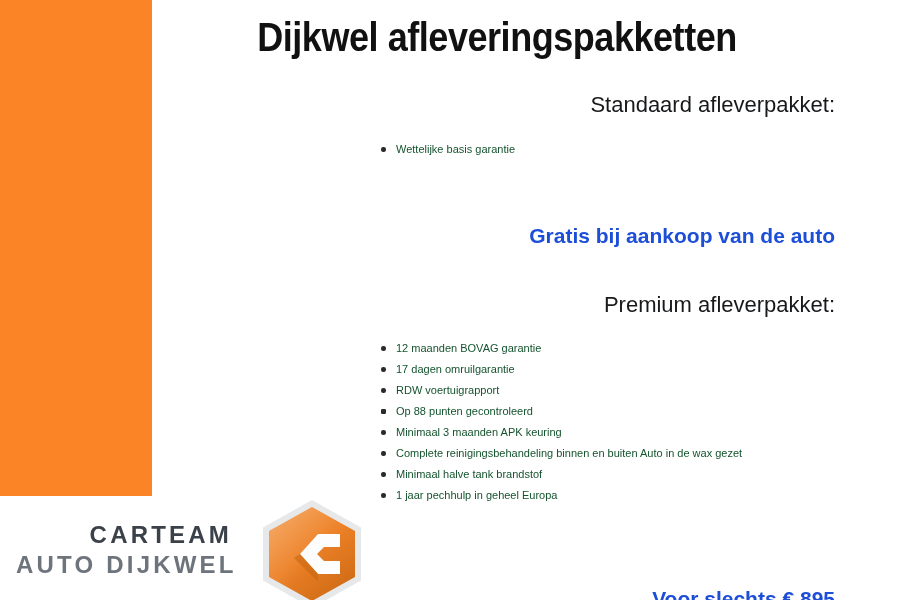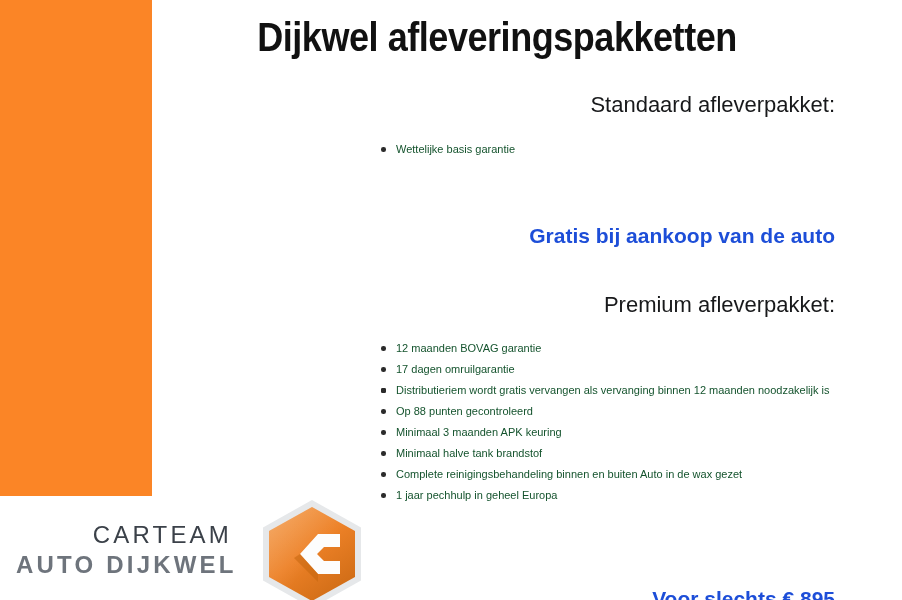--- a/index.html
+++ b/index.html
@@ -104,21 +104,21 @@
   
   #brand-block {
     position: absolute;
     left: 0;
     top: 520px;
     width: 232px;
     text-align: right;
   }
   #brand-carteam {
     font-size: 24px;
-    font-weight: normal;
+    font-weight: bold;
     letter-spacing: 3.2px;
     color: #3b4149;
     line-height: 30px;
     white-space: nowrap;
   }
   #brand-dijkwel {
     font-size: 24px;
     font-weight: bold;
     letter-spacing: 3.2px;
     color: #6e747c;
@@ -161,43 +161,43 @@
   <li>
     <span class="bullet-dot"></span>
     <span>12 maanden BOVAG garantie</span>
   </li>
   <li>
     <span class="bullet-dot"></span>
     <span>17 dagen omruilgarantie</span>
   </li>
   <li>
     <span class="bullet-dot"></span>
-  </li>
-  <li>
-    <span class="bullet-dot"></span>
-  </li>
-  <li>
-    <span class="bullet-dot"></span>
-    <span>Distributieriem wordt gratis vervangen als vervanging binnen 12 maanden noodzakelijk is</span>
+    <span>RDW voertuigrapport</span>
+  </li>
+  <li>
+    <span class="bullet-dot"></span>
+  </li>
+  <li>
+    <span class="bullet-dot"></span>
   </li>
   <li>
     <span class="bullet-dot"></span>
     <span>Op 88 punten gecontroleerd</span>
   </li>
   <li>
     <span class="bullet-dot"></span>
     <span>Minimaal 3 maanden APK keuring</span>
   </li>
   <li>
     <span class="bullet-dot"></span>
+    <span>Complete reinigingsbehandeling binnen en buiten Auto in de wax gezet</span>
+  </li>
+  <li>
+    <span class="bullet-dot"></span>
     <span>Minimaal halve tank brandstof</span>
-  </li>
-  <li>
-    <span class="bullet-dot"></span>
-    <span>Complete reinigingsbehandeling binnen en buiten Auto in de wax gezet</span>
   </li>
   <li>
     <span class="bullet-dot"></span>
     <span>1 jaar pechhulp in geheel Europa</span>
   </li>
 </ul>
 
 <div class="tan-line" id="price-line">Voor slechts € 895</div>
 
 <div id="brand-block">

